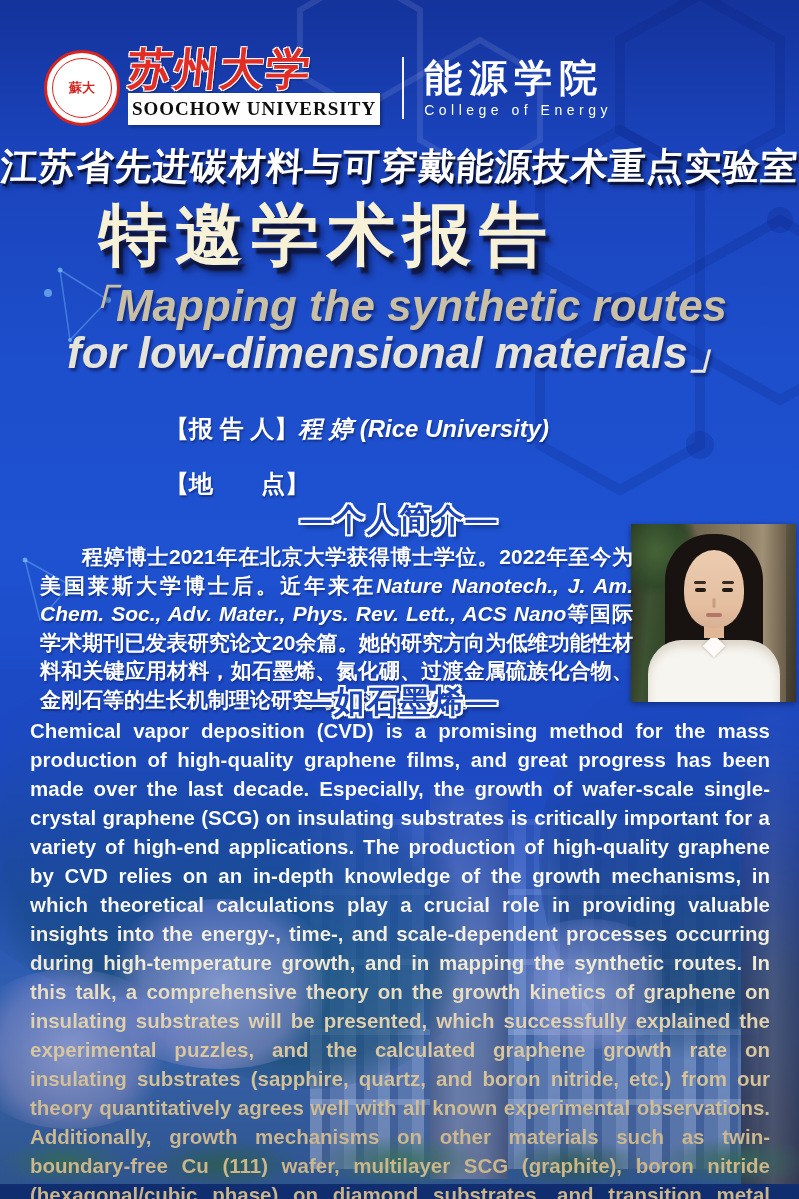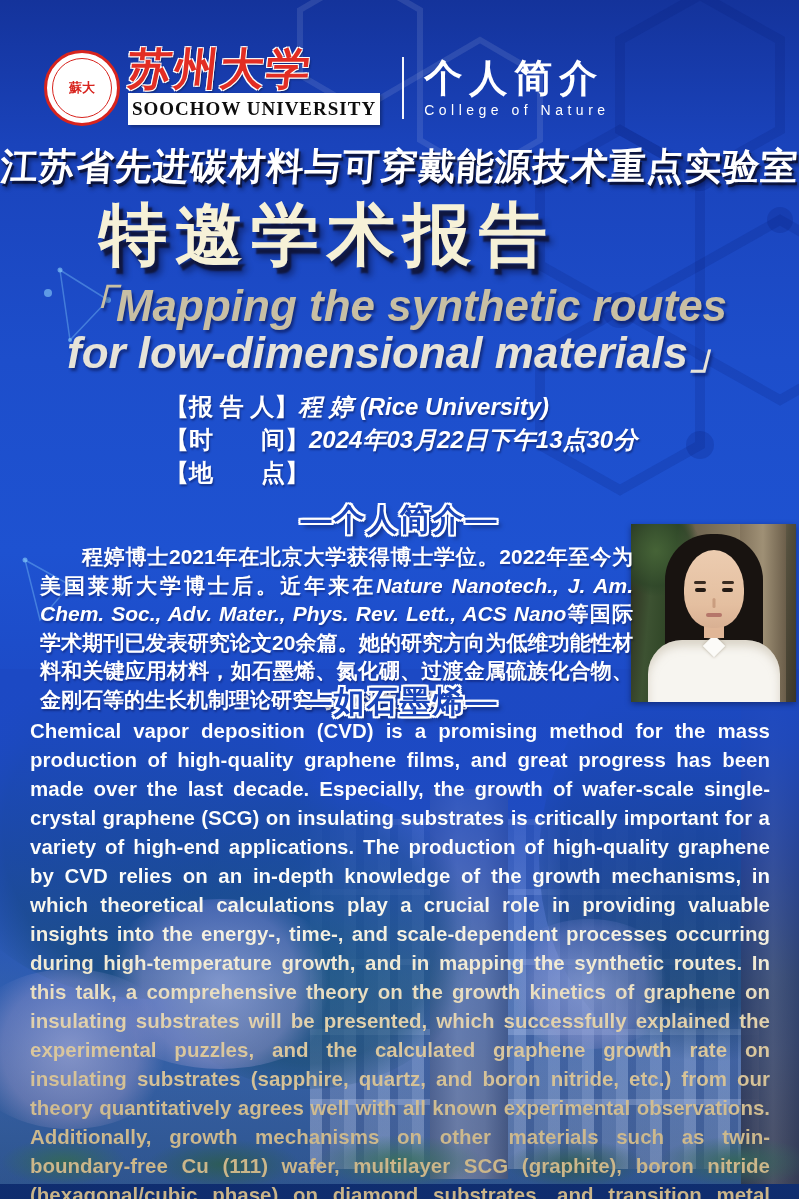--- a/index.html
+++ b/index.html
@@ -86,21 +86,21 @@
   .main-title { position: absolute; top: 192px; left: 0; width: 654px; text-align: center;
     font-size: 68px; font-weight: bold; letter-spacing: 8px; line-height: 84px;
     text-shadow: 4px 6px 2px rgba(15,15,40,0.8), 7px 9px 6px rgba(0,0,30,0.4); }
   .talk-title { position: absolute; top: 282px; left: 0; width: 799px; text-align: center;
     font-style: italic; font-weight: bold; font-size: 44px; line-height: 47px;
     letter-spacing: 0px; text-shadow: 2px 3px 3px rgba(0,0,40,0.45); }
 
   
   .info { position: absolute; top: 390px; left: 165px; }
   .info-row { display: flex; color: #ffffff; font-weight: bold; font-size: 24px;
-    line-height: 33px; text-shadow: 1px 2px 2px rgba(0,0,40,0.4); }
+    line-height: 33px; text-shadow: 1px 2px 2px rgba(0,0,40,0.4); margin-top: 22px; }
   .info-label { white-space: pre; }
   .info-value { white-space: pre; font-style: italic; }
 
   
   .section-h { position: absolute; left: 0; width: 799px; text-align: center;
     font-weight: bold; font-size: 31px; letter-spacing: 2px; color: #1a44b8;
     text-shadow: -2px -2px 0 #fff, 2px -2px 0 #fff, -2px 2px 0 #fff, 2px 2px 0 #fff,
                  0 -2px 0 #fff, 0 2px 0 #fff, -2px 0 0 #fff, 2px 0 0 #fff,
                  4px 4px 4px rgba(0,0,30,0.5); }
   .profile-h { top: 499px; }
@@ -212,42 +212,38 @@
       <div class="seal-inner">
         <div class="seal-glyphs">蘇大</div>
       </div>
     </div>
     <div class="uni-block">
       <div class="uni-cn">苏州大学</div>
       <div class="uni-en">SOOCHOW UNIVERSITY</div>
     </div>
     <div class="brand-divider"></div>
     <div class="college-block">
-      <div class="college-cn">个人简介</div>
-      <div class="college-en">College of Nature</div>
+      <div class="college-cn">能源学院</div>
+      <div class="college-en">College of Energy</div>
     </div>
   </header>
 
   <div class="lab-name">江苏省先进碳材料与可穿戴能源技术重点实验室</div>
 
   <h1 class="main-title" style="color:#f6f1d7;">特邀学术报告</h1>
 
   <h2 class="talk-title">
     <span style="color:#c8bfa4;">「Mapping the synthetic routes</span><br>
     <span style="color:#e6e3d8;">for low-dimensional materials」</span>
   </h2>
 
   <div class="info">
     <div class="info-row">
       <span class="info-label">【报 告 人】</span>
       <span class="info-value">程 婷 (Rice University)</span>
-    </div>
-    <div class="info-row">
-      <span class="info-label">【时　　间】</span>
-      <span class="info-value">2024年03月22日下午13点30分</span>
     </div>
     <div class="info-row">
       <span class="info-label">【地　　点】</span>
     </div>
   </div>
 
   <div class="section-h profile-h">—个人简介—</div>
 
   <div class="photo">
     <div class="foliage"></div>

